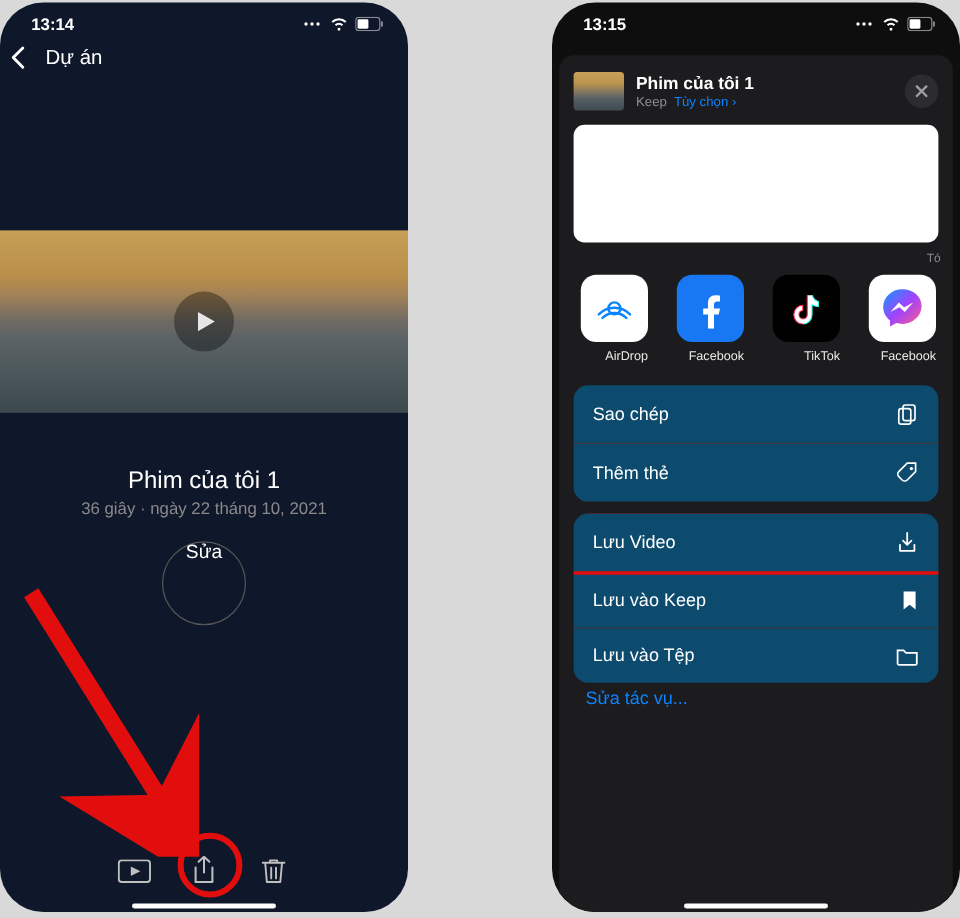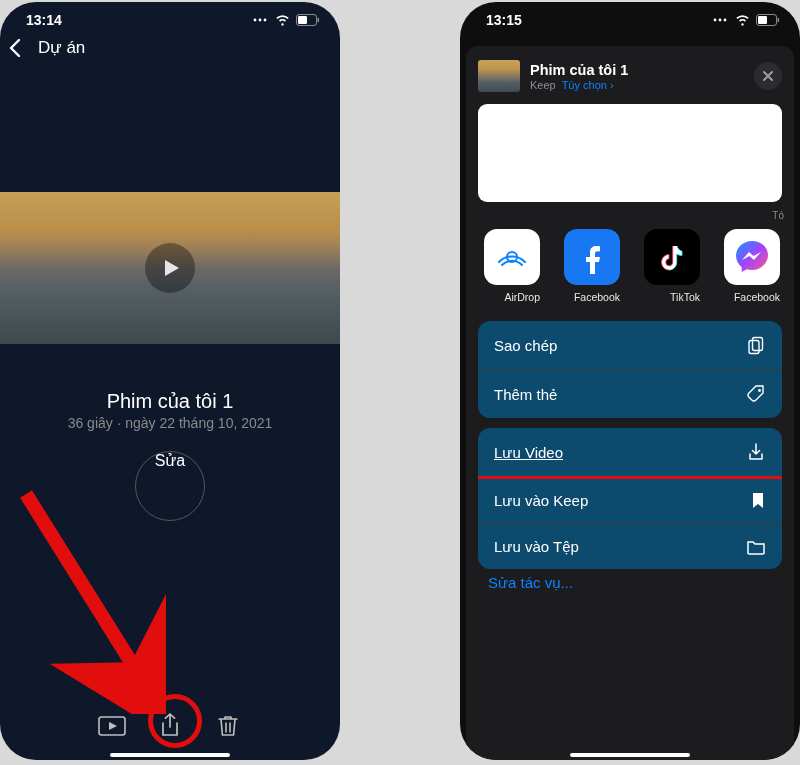--- a/index.html
+++ b/index.html
@@ -55,21 +55,21 @@
   .airdrop { background: #fff; }
   .fb { background: #1877f2; }
   .tiktok { background: #000; }
   .messenger { background: #fff; }
 
   .action-card { margin: 6px 12px 0 12px; background: #0c4a6e; border-radius: 12px; overflow: hidden; }
   .action-row { display:flex; align-items:center; justify-content:space-between; padding: 14px 16px; font-size: 15px; color:#fff; border-bottom: 0.5px solid #3a3a3c; }
   .action-card .action-row:last-child { border-bottom: none; }
   .action-card + .action-card { margin-top: 10px; }
 
-  .highlight { position: relative; text-decoration: underline; }
+  .highlight { position: relative; }
   .highlight::after { content:""; position:absolute; inset:-3px -4px -3px -4px; border: 3px solid #e20e0e; border-radius: 4px; pointer-events:none; }
 
   .edit-actions { color:#0a84ff; font-size: 15px; padding: 5px 22px; }
 
 </style>
 </head>
 <body>
 
 <div class="phone phone-left">
   <div class="status-bar">

